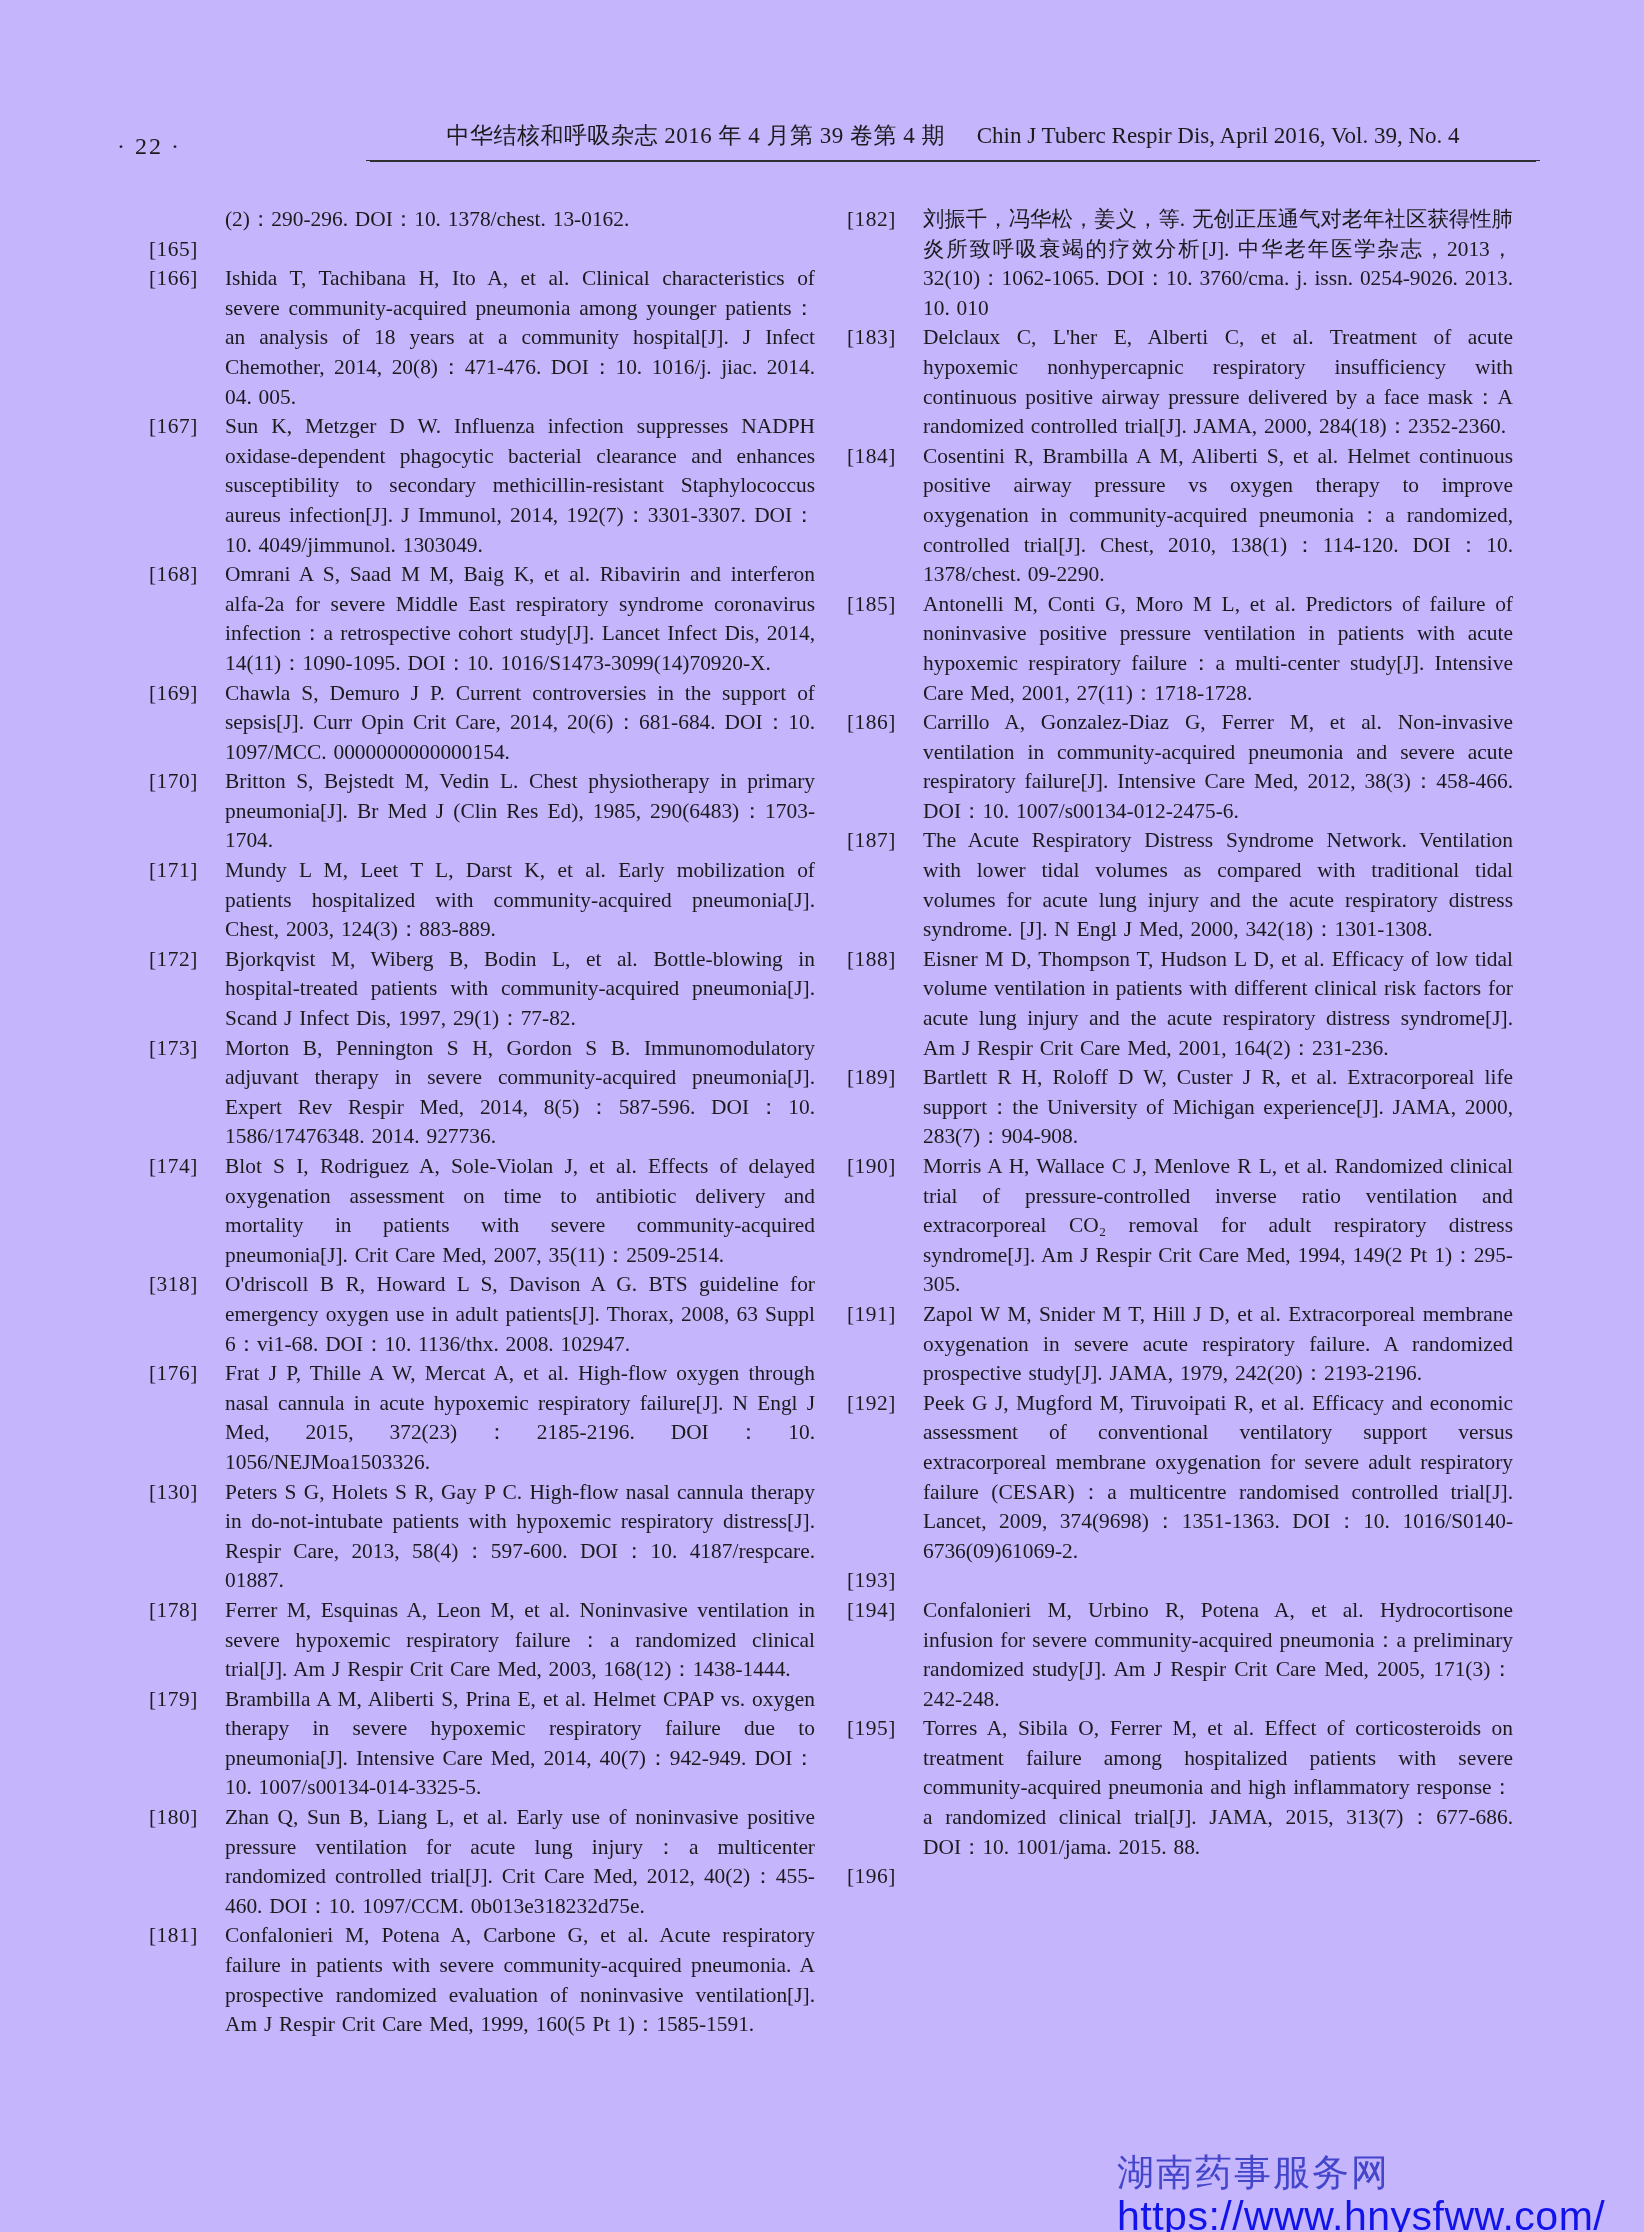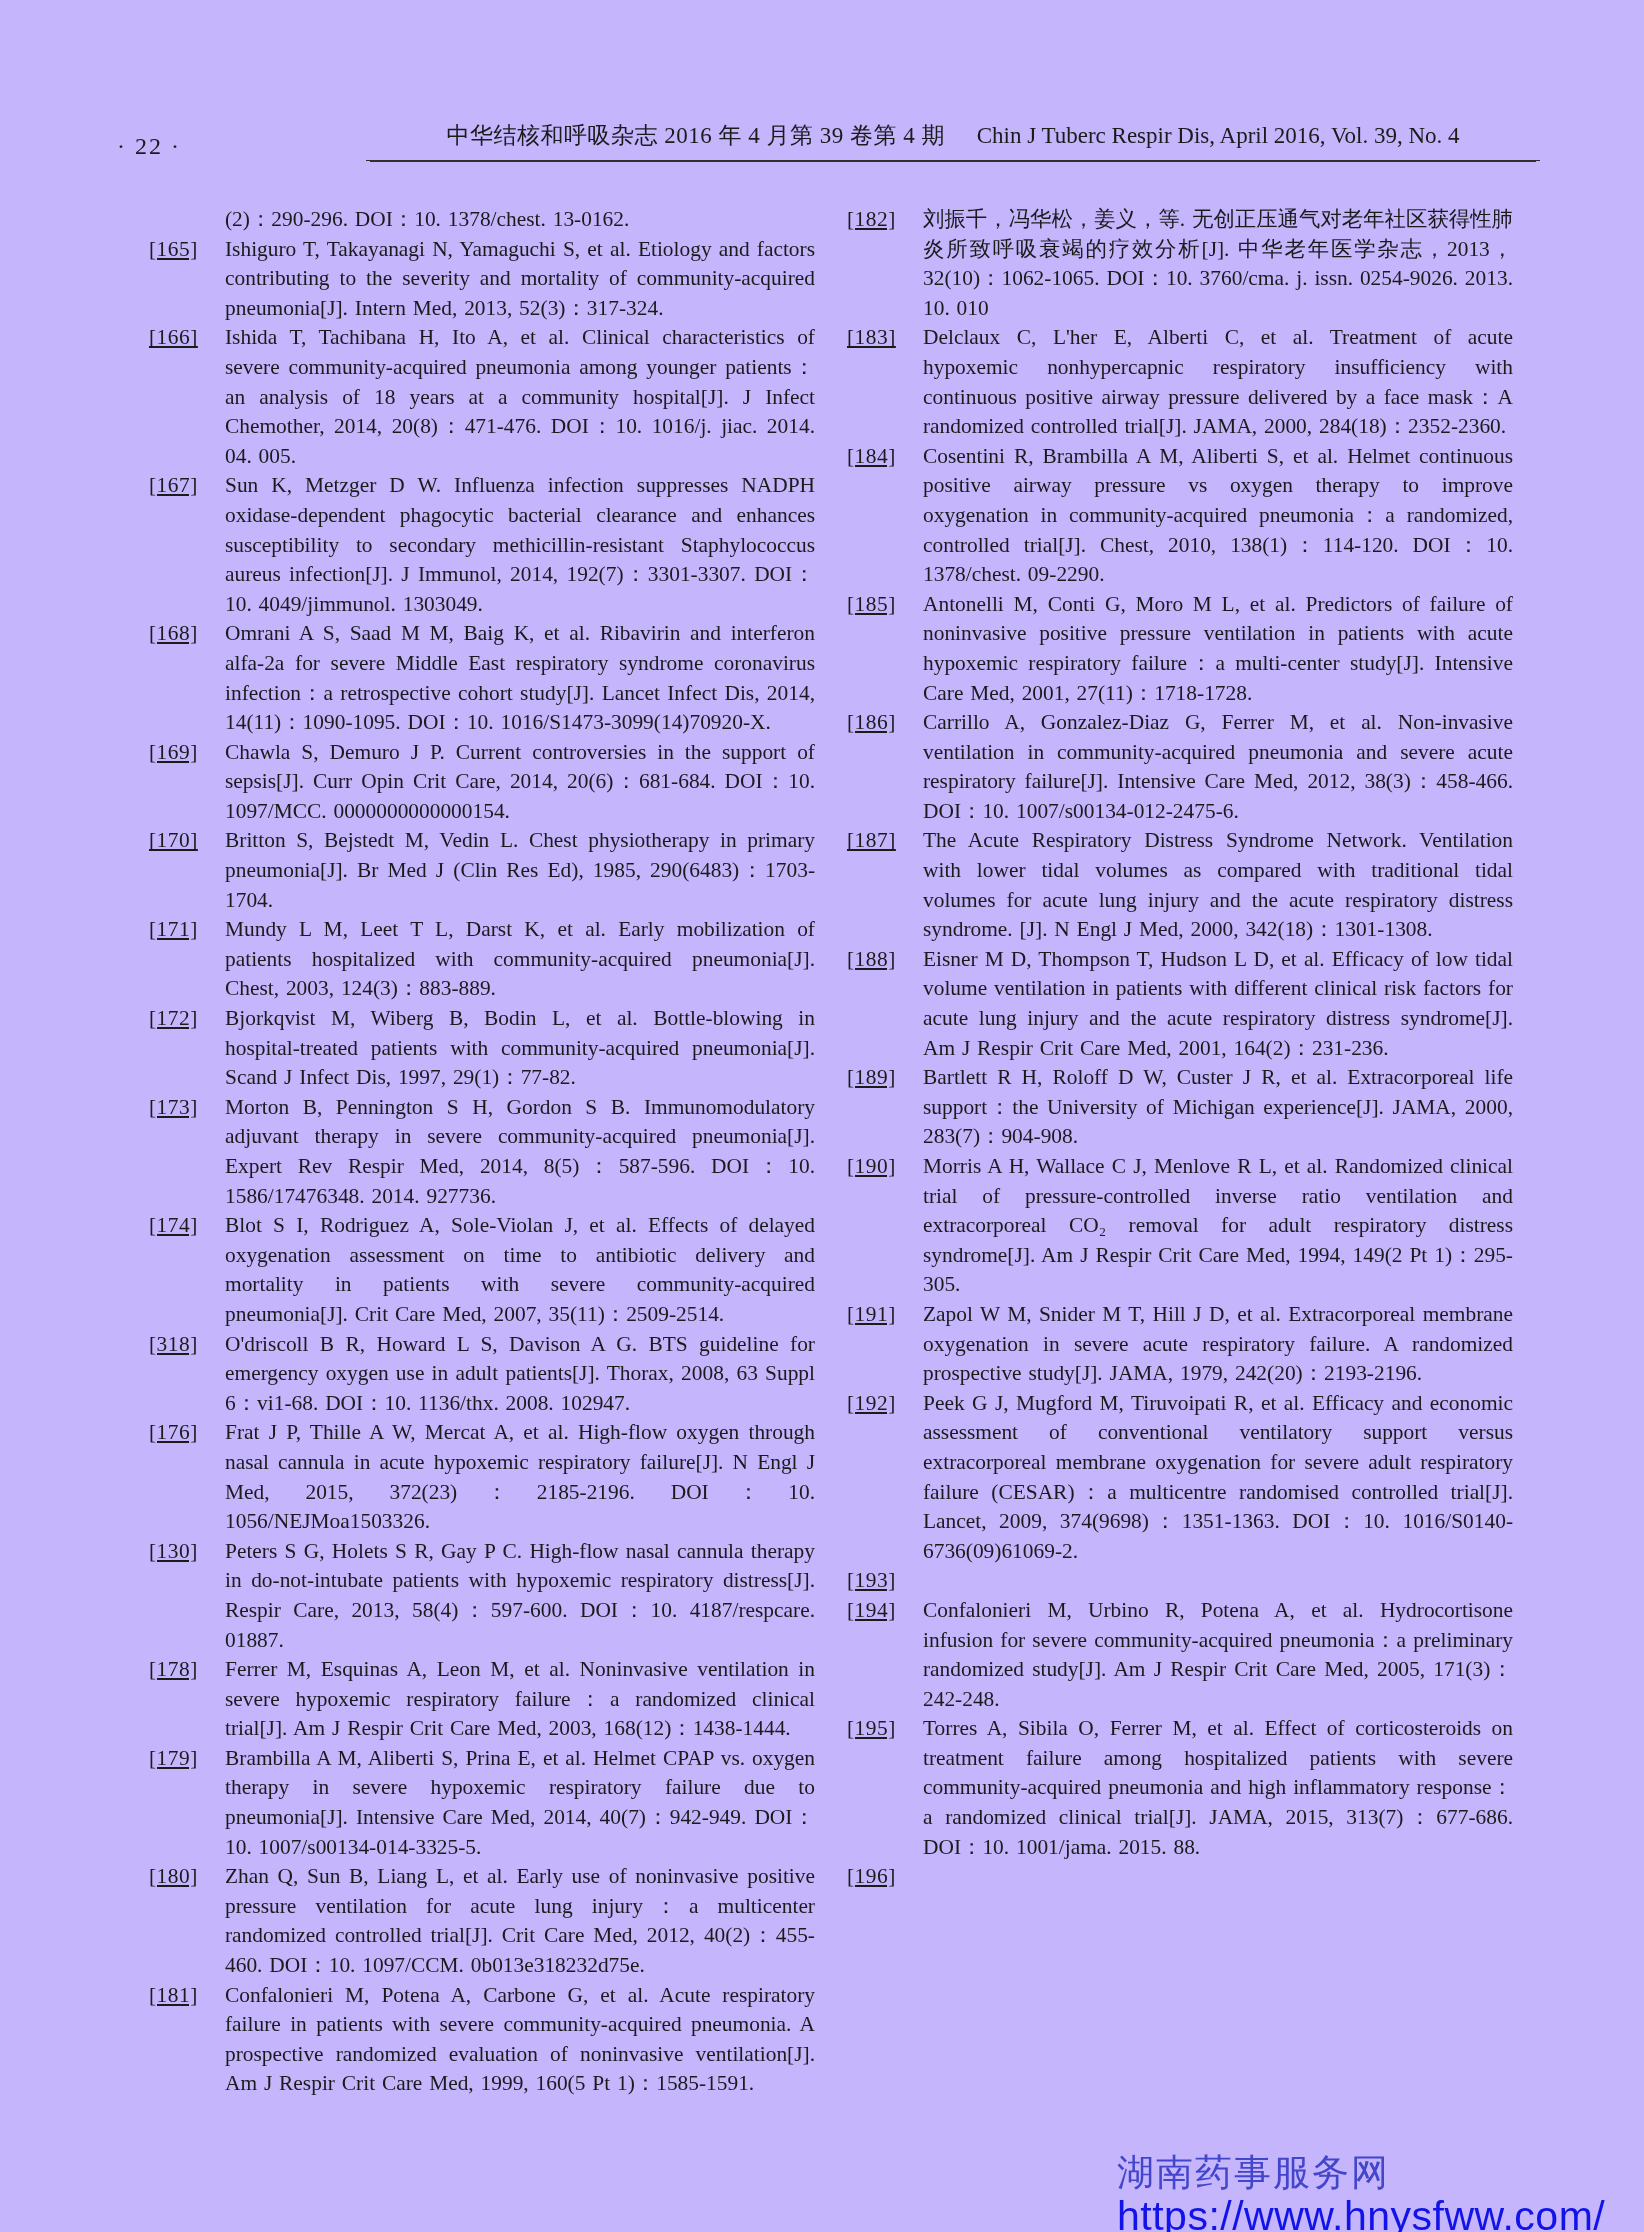--- a/index.html
+++ b/index.html
@@ -35,21 +35,20 @@
     position:absolute; top:205px; left:149px; right:132px;
     display:flex; gap:32px;
   }
   .col { flex:1; min-width:0; }
   .ref { display:flex; align-items:flex-start; }
   .ref-num {
     flex:none; width:52px;
     font-size:21.4px; line-height:29.6px;
     letter-spacing:0.5px;
     white-space:nowrap;
-    text-decoration:underline;
   }
   .ref-text {
     flex:1; margin-left:24px;
     font-size:21.4px; line-height:29.6px;
     text-align:justify; text-justify:inter-word;
     word-spacing:1.5px;
   }
   
   .watermark {
     position:absolute; left:1117px; bottom:-6px;
@@ -82,21 +81,20 @@
   </div>
 
   <div class="columns">
     <div class="col">
         <div class="ref">
           <span class="ref-num"></span>
           <span class="ref-text">(2)：290-296. DOI：10. 1378/chest. 13-0162.</span>
         </div>
         <div class="ref">
           <span class="ref-num">[165]</span>
-          <span class="ref-text">Ishiguro T, Takayanagi N, Yamaguchi S, et al. Etiology and factors contributing to the severity and mortality of community-acquired pneumonia[J]. Intern Med, 2013, 52(3)：317-324.</span>
         </div>
         <div class="ref">
           <span class="ref-num">[166]</span>
           <span class="ref-text">Ishida T, Tachibana H, Ito A, et al. Clinical characteristics of severe community-acquired pneumonia among younger patients：an analysis of 18 years at a community hospital[J]. J Infect Chemother, 2014, 20(8)：471-476. DOI：10. 1016/j. jiac. 2014. 04. 005.</span>
         </div>
         <div class="ref">
           <span class="ref-num">[167]</span>
           <span class="ref-text">Sun K, Metzger D W. Influenza infection suppresses NADPH oxidase-dependent phagocytic bacterial clearance and enhances susceptibility to secondary methicillin-resistant Staphylococcus aureus infection[J]. J Immunol, 2014, 192(7)：3301-3307. DOI：10. 4049/jimmunol. 1303049.</span>
         </div>
         <div class="ref">

